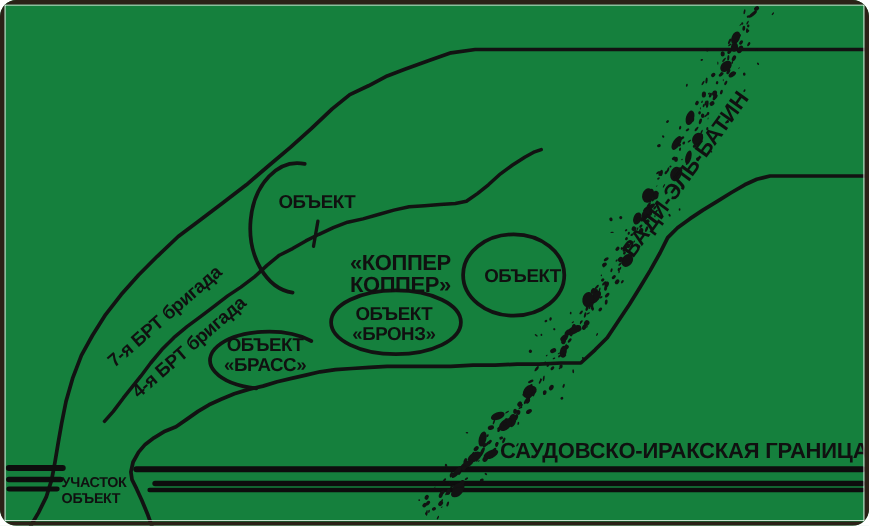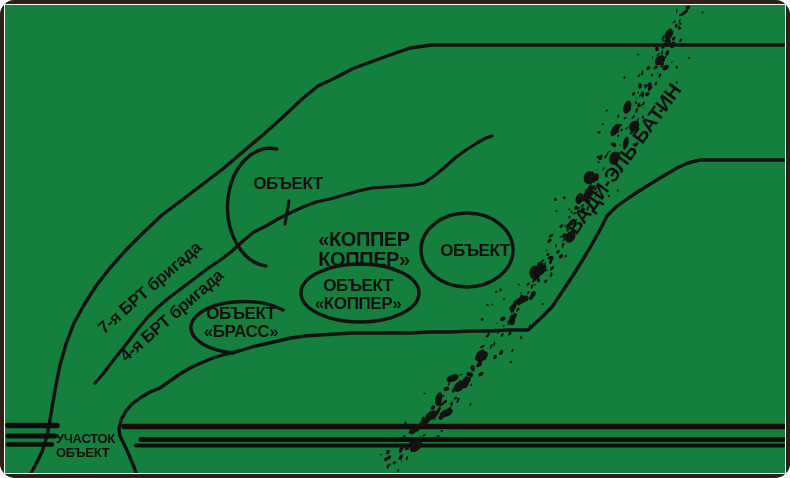--- a/index.html
+++ b/index.html
@@ -439,34 +439,35 @@
     <span>«КОППЕР</span>
     <span>КОППЕР»</span>
   </div>
 
   <div class="map-label lbl-tansten">
     <span>ОБЪЕКТ</span>
   </div>
 
   <div class="map-label lbl-brass">
     <span>ОБЪЕКТ</span>
-    <span>«КОППЕР»</span>
+    <span>«БРОНЗ»</span>
   </div>
 
   <div class="map-label lbl-bronz">
     <span>ОБЪЕКТ</span>
     <span>«БРАСС»</span>
   </div>
 
   <div class="map-label lbl-brigade7">7-я БРТ бригада</div>
 
   <div class="map-label lbl-brigade4">4-я БРТ бригада</div>
 
   <div class="map-label lbl-wadi">ВАДИ-ЭЛЬ-БАТИН</div>
 
+  <div class="map-label lbl-granitsa">САУДОВСКО-ИРАКСКАЯ ГРАНИЦА</div>
 
   <div class="map-label lbl-uchastok">
     <span>УЧАСТОК</span>
     <span>ОБЪЕКТ</span>
   </div>
 
   <div class="frame"></div>
 </div>
 
 </body></html>

